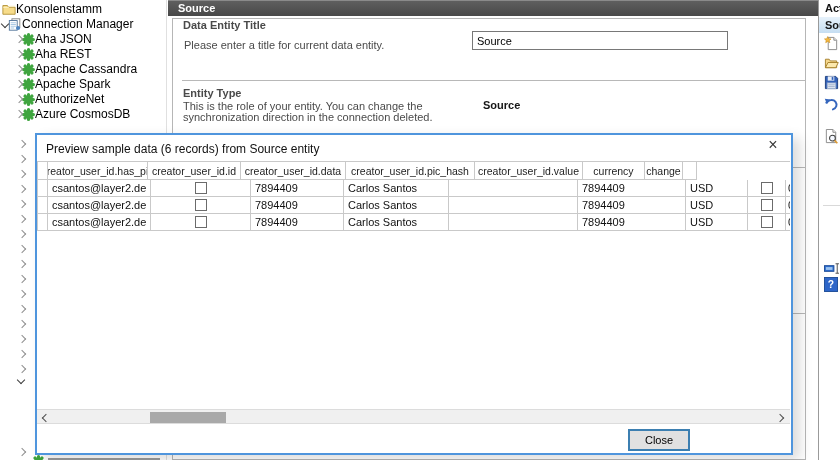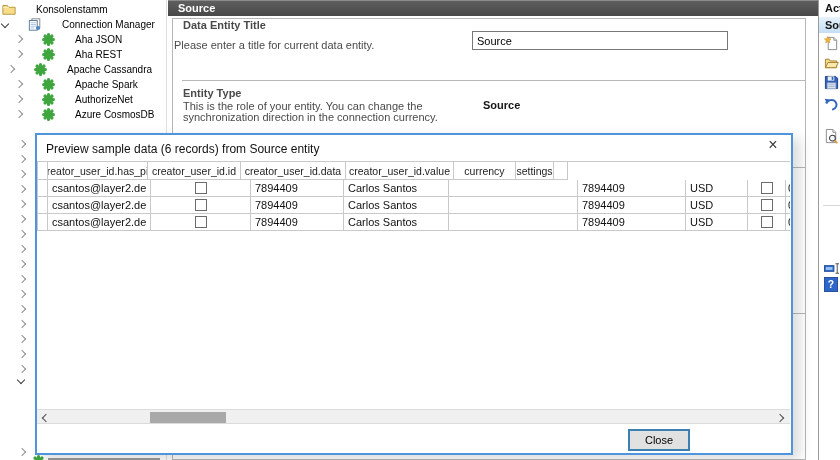--- a/index.html
+++ b/index.html
@@ -2,22 +2,22 @@
 <html><head>
 <meta charset="utf-8">
 <style>
   html,body{margin:0;padding:0;background:#fff;}
   #app{position:relative;width:840px;height:460px;background:#fff;overflow:hidden;
        font-family:"Liberation Sans",sans-serif;}
   #app *{box-sizing:border-box;}
 
   
   #tree-pane{position:absolute;left:0;top:0;width:166px;height:460px;background:#fff;}
-  .trow{position:absolute;display:flex;align-items:center;gap:20px;height:14px;
-        font-size:10px;color:#000;white-space:nowrap;}
+  .trow{position:absolute;display:flex;align-items:center;gap:0;height:14px;
+        font-size:12px;color:#000;white-space:nowrap;}
   .chev{display:inline-block;width:6px;height:6px;border-right:1.2px solid #8f8f8f;
         border-bottom:1.2px solid #8f8f8f;transform:rotate(-45deg);flex:none;}
   .chev.open{transform:rotate(45deg);border-color:#3d3d3d;}
   .icon{display:inline-flex;flex:none;line-height:0;}
   .clip-line{position:absolute;height:2px;background:#9b9b9b;}
   #splitter{position:absolute;left:166px;top:0;width:1px;height:460px;background:#e0e0e0;}
 
   
   #main-header{position:absolute;left:168px;top:0;width:650px;height:16px;
        background:linear-gradient(#5f5f5f,#484848);border-top:1px solid #8a8a8a;
@@ -130,21 +130,21 @@
                 <rect x="6" y="9" width="4" height="7" rx="2"></rect>
                 <rect x="0" y="6" width="7" height="4" rx="2"></rect>
                 <rect x="9" y="6" width="7" height="4" rx="2"></rect>
               </g>
               <circle cx="8" cy="8" r="3"></circle>
             </g>
           </svg>
         </span>
         <span>Aha REST</span>
       </div>
-      <div class="trow" style="top: 62px; left: 8px;">
+      <div class="trow" style="top: 62px; left: 16px;">
         <span class="chev"></span>
         <span class="icon">
           <svg width="13" height="13" viewBox="0 0 16 16">
             <g fill="#3fa53f">
               <rect x="6" y="0" width="4" height="7" rx="2"></rect>
               <rect x="6" y="9" width="4" height="7" rx="2"></rect>
               <rect x="0" y="6" width="7" height="4" rx="2"></rect>
               <rect x="9" y="6" width="7" height="4" rx="2"></rect>
               <g transform="rotate(45 8 8)">
                 <rect x="6" y="0" width="4" height="7" rx="2"></rect>
@@ -259,42 +259,43 @@
       <div class="clip-line" style="left: 48px; top: 458px; width: 112px;"></div>
     </div>
   <div id="splitter"></div>
 
   <div id="main-header">
     <span>Source</span>
   </div>
   <div id="content-box"></div>
 
   <div class="sec-title" style="left:183px;top:19px">Data Entity Title</div>
-  <div class="sec-desc" style="left:174px;top:39px">Please enter a title for current data entity.</div>
+  <div class="sec-desc" style="left:184px;top:39px">Please enter a title for current data entity.</div>
   <input id="title-input" value="Source" style="">
   <div class="sep" style="left:182px;top:80px"></div>
   <div class="sec-title" style="left:183px;top:87px">Entity Type</div>
   <div class="sec-desc" style="left:183px;top:100px">This is the role of your entity. You can change the</div>
-  <div class="sec-desc" style="left:183px;top:111px">synchronization direction in the connection currency.</div>
+  <div class="sec-desc" style="left:183px;top:111px">synchronization direction in the connection deleted.</div>
   <div class="sec-value" style="left:483px;top:99px">Source</div>
   <div class="sep" style="left:182px;top:167px"></div>
   <div class="sep" style="left:182px;top:313px"></div>
 
   <div id="dialog">
     <div id="dlg-title">Preview sample data (6 records) from Source entity</div>
     <div id="dlg-close">×</div>
     <div id="grid">
         <div class="grow">
           <div class="gcell hcell" style="width: 10px;"></div>
           <div class="gcell hcell" style="width: 100px;">creator_user_id.has_pic</div>
           <div class="gcell hcell" style="width: 93px;">creator_user_id.id</div>
           <div class="gcell hcell" style="width: 105px;">creator_user_id.data</div>
+          <div class="gcell hcell" style="width: 129px;">creator_user_id.pic_hash</div>
           <div class="gcell hcell" style="width: 108px;">creator_user_id.value</div>
           <div class="gcell hcell" style="width: 62px;">currency</div>
-          <div class="gcell hcell" style="width: 38px;">settings</div>
+          <div class="gcell hcell" style="width: 38px;">change</div>
           <div class="gcell hcell" style="width: 14px;"></div>
         </div>
         <div class="grow">
           <div class="gcell" style="width: 10px;"></div>
           <div class="gcell" style="width: 103px;">csantos@layer2.de</div>
           <div class="gcell ccell" style="width: 100px;">
             <div class="cb"></div>
           </div>
           <div class="gcell" style="width: 93px;">7894409</div>
           <div class="gcell" style="width: 105px;">Carlos Santos</div>

